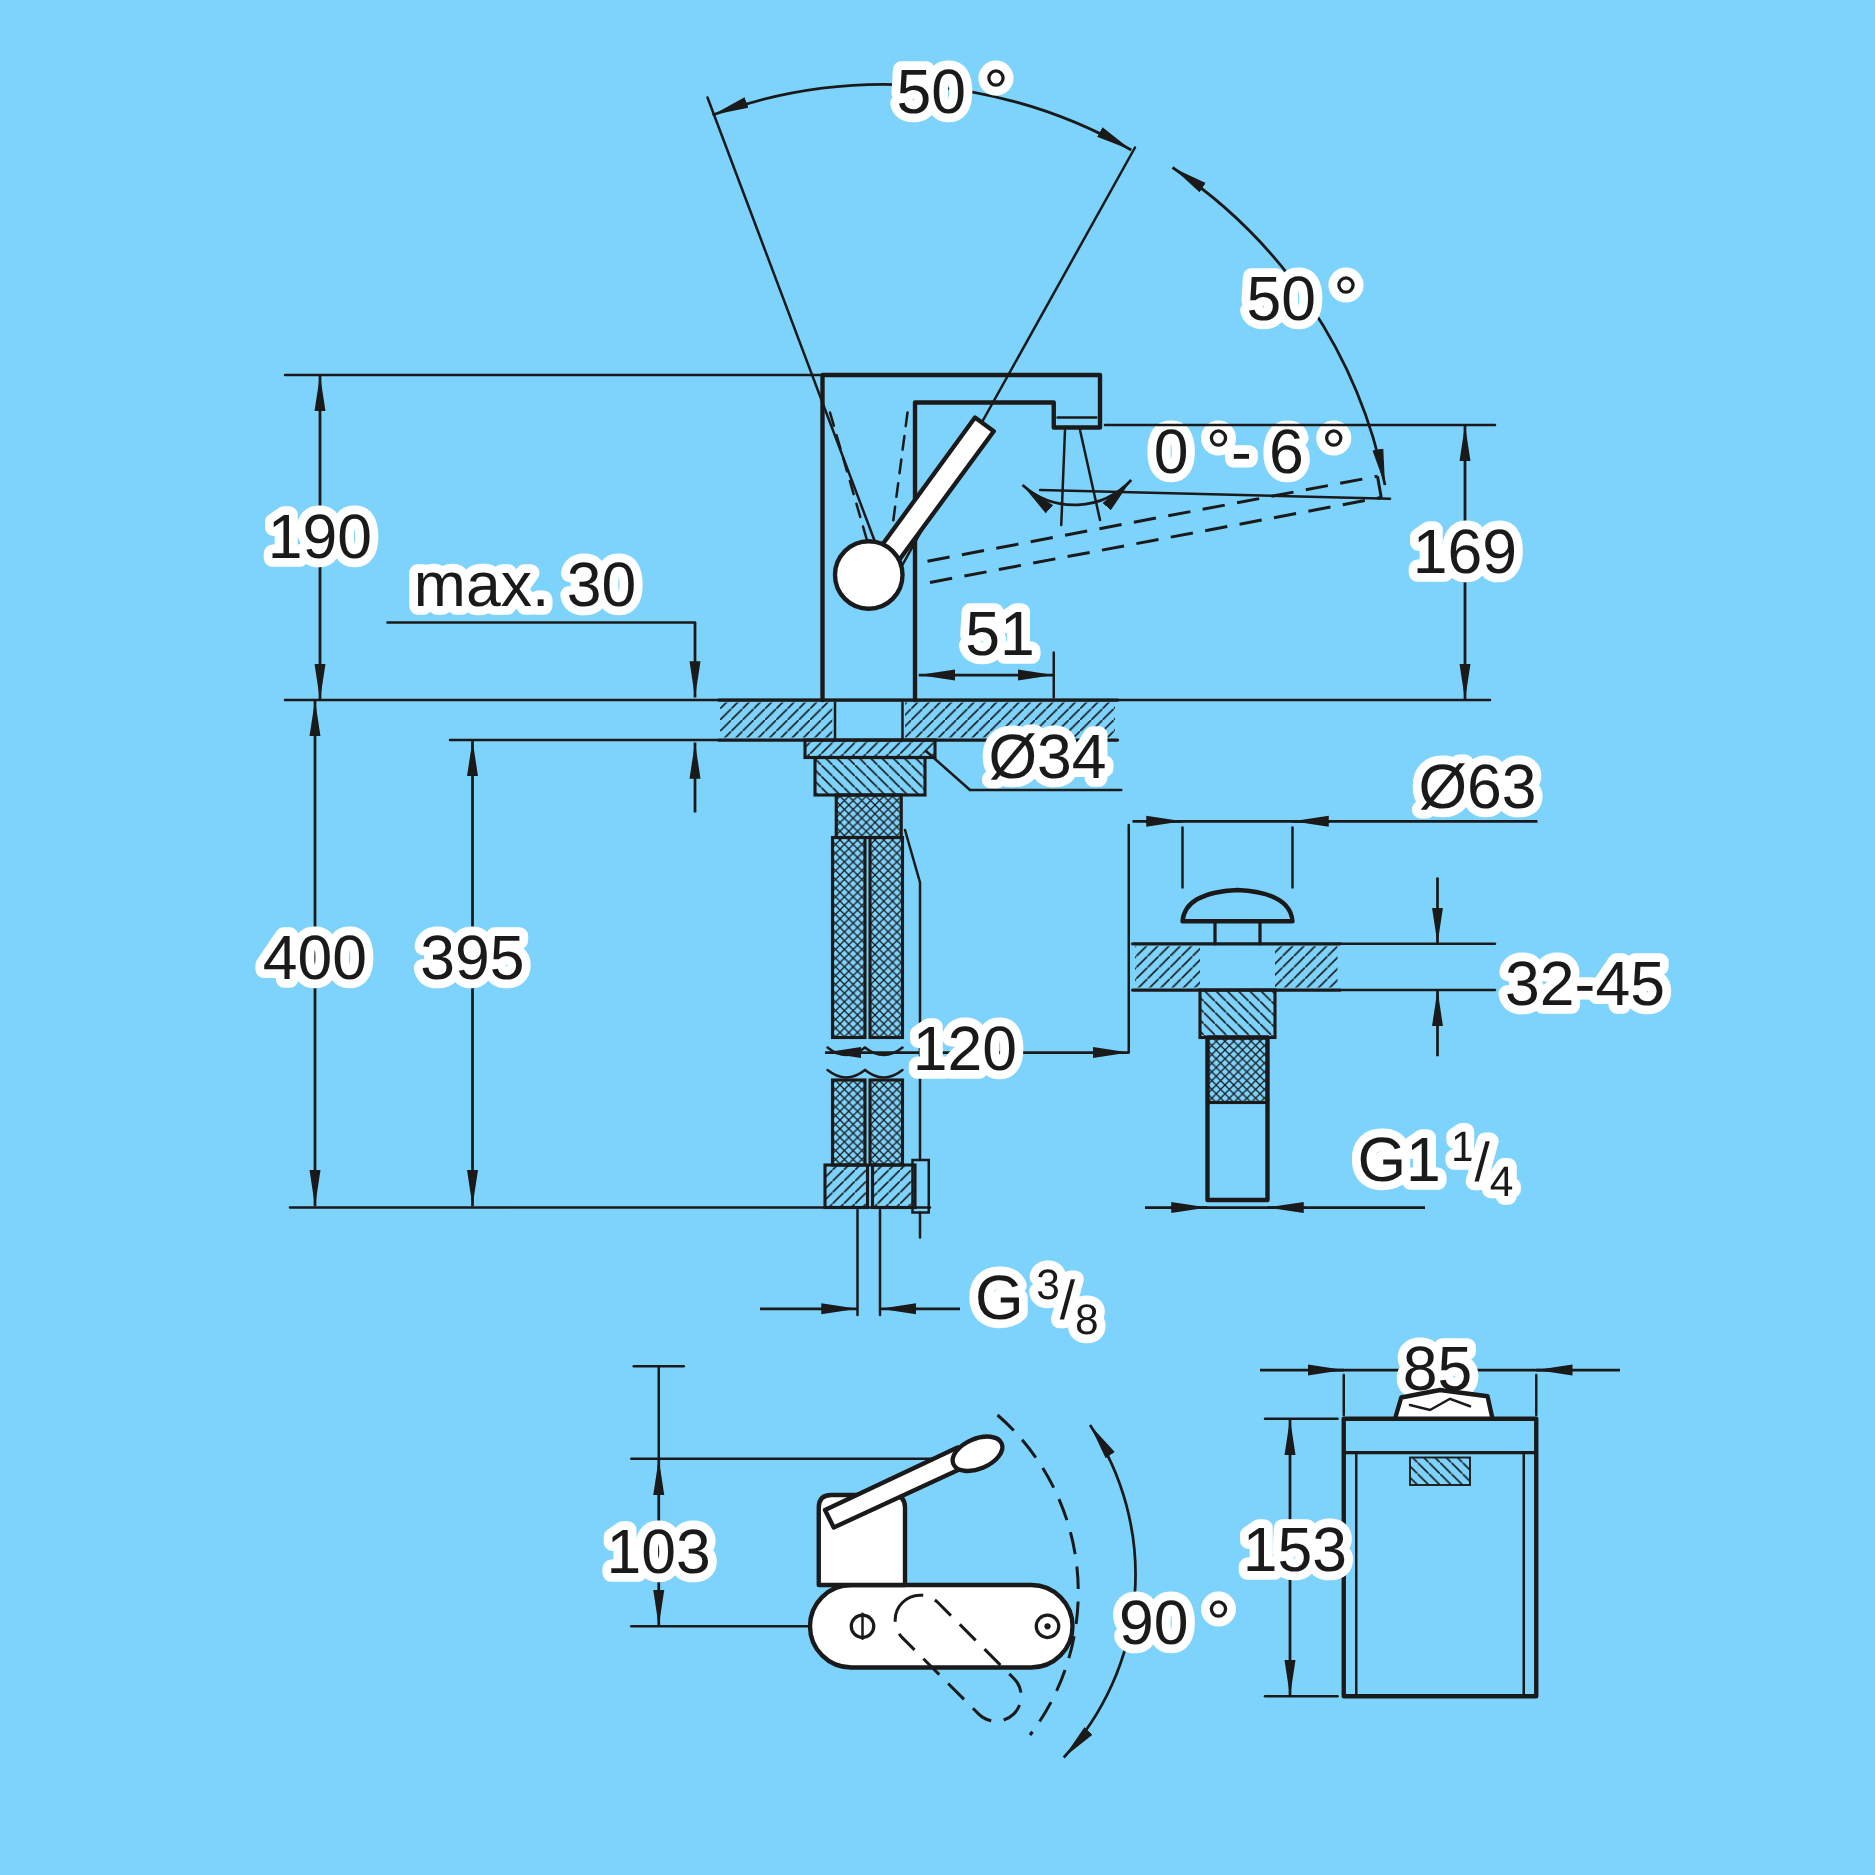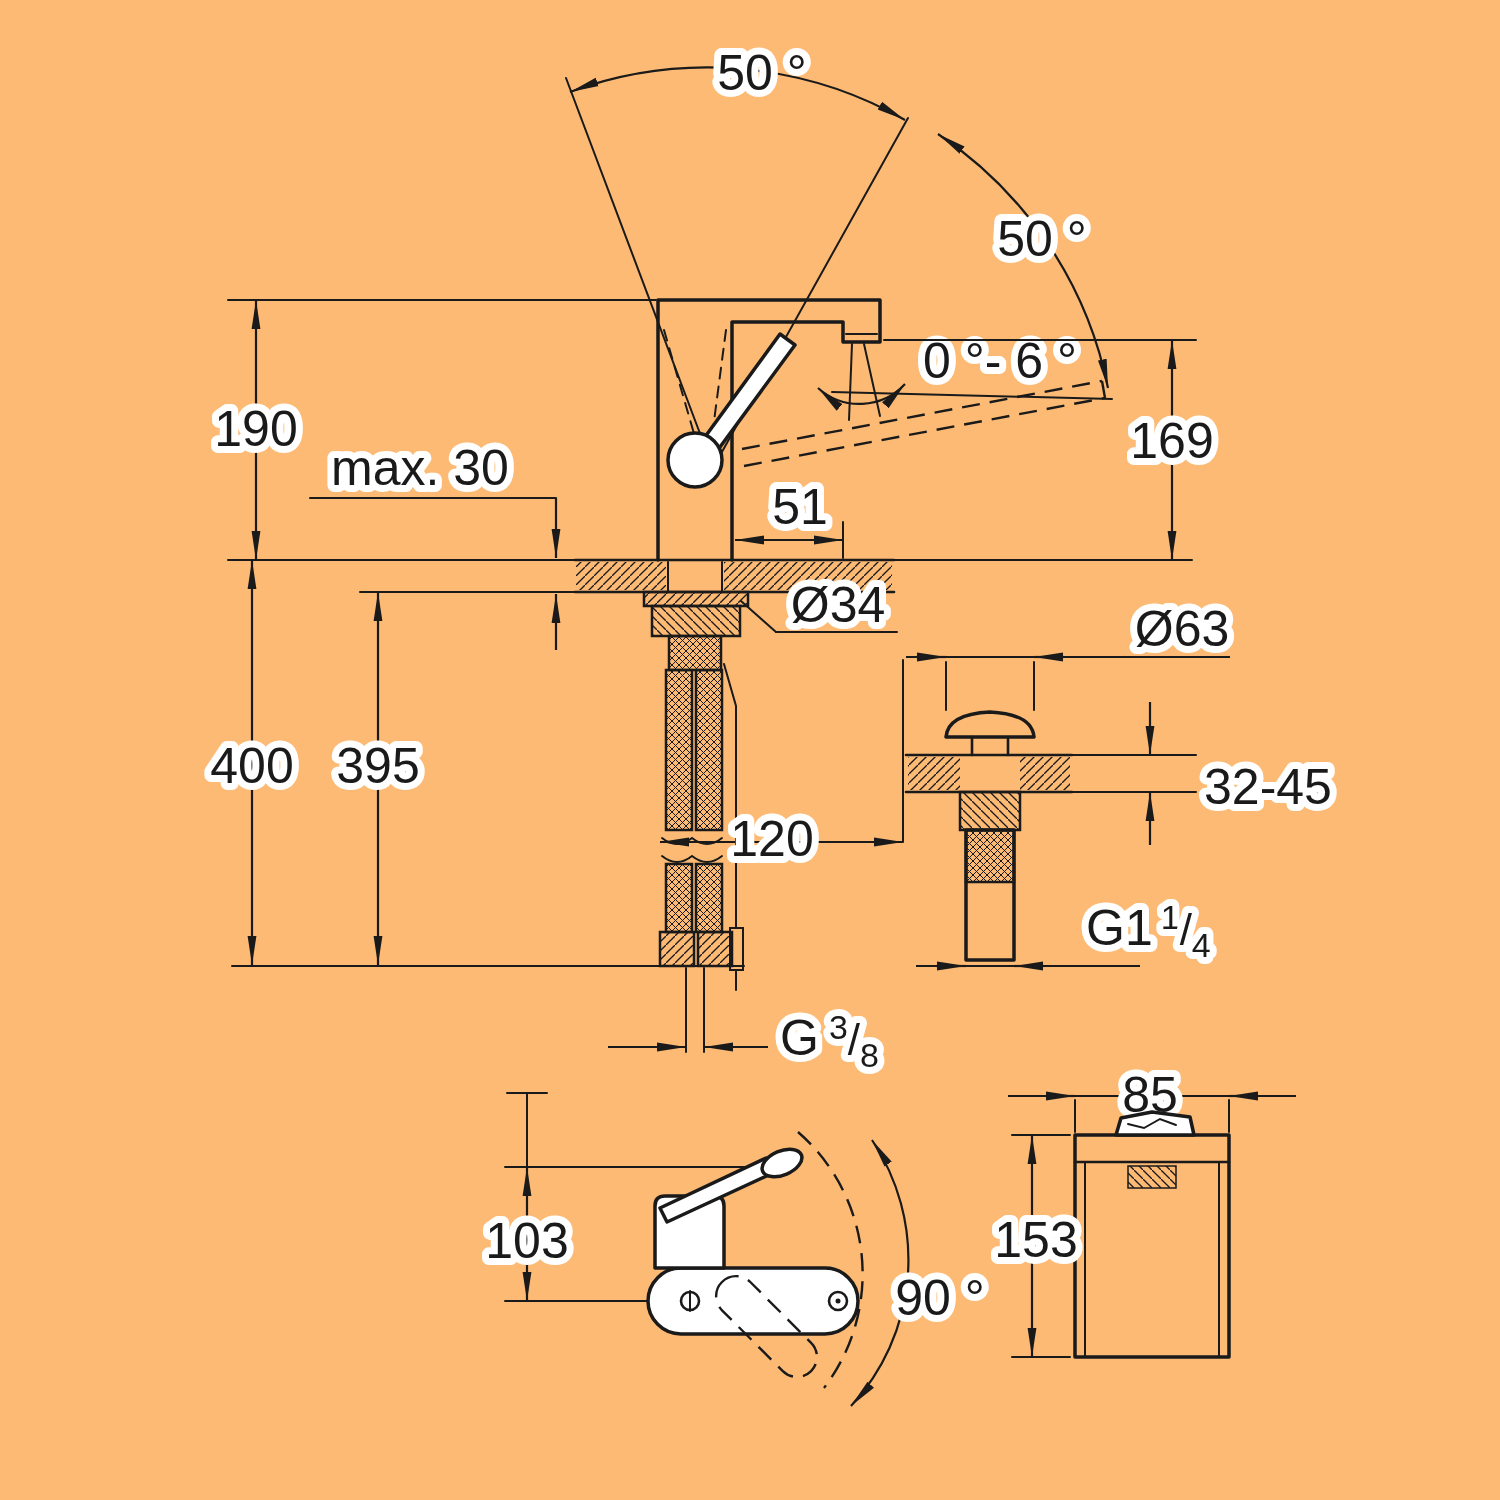--- a/index.html
+++ b/index.html
@@ -1,16 +1,16 @@
 <!DOCTYPE html>
 <html><head>
 <meta charset="utf-8">
 <style>
   html,body{margin:0;padding:0;background:#fff}
-  .canvas{position:relative;width:1500px;height:1500px;background:#fdba74;overflow:hidden}
+  .canvas{position:relative;width:1500px;height:1500px;background:#7dd3fc;overflow:hidden}
   svg{display:block}
   .o{fill:none;stroke:#1a1a1a;stroke-width:3.5;stroke-linecap:round;stroke-linejoin:round}
   .o2{fill:none;stroke:#1a1a1a;stroke-width:2.6;stroke-linecap:round}
   .t{fill:none;stroke:#1a1a1a;stroke-width:2;stroke-linecap:round}
   .d{fill:none;stroke:#1a1a1a;stroke-width:2.2}
   .dash{fill:none;stroke:#1a1a1a;stroke-width:2.4;stroke-dasharray:18 10}
   .dash2{stroke-dasharray:11 8}
   .wf{fill:#fff;stroke:#1a1a1a;stroke-width:3.5;stroke-linejoin:round}
   .h1{fill:url(#hatchA);stroke:#1a1a1a;stroke-width:2.5}
   .h2{fill:url(#hatchB);stroke:#1a1a1a;stroke-width:2.5}

